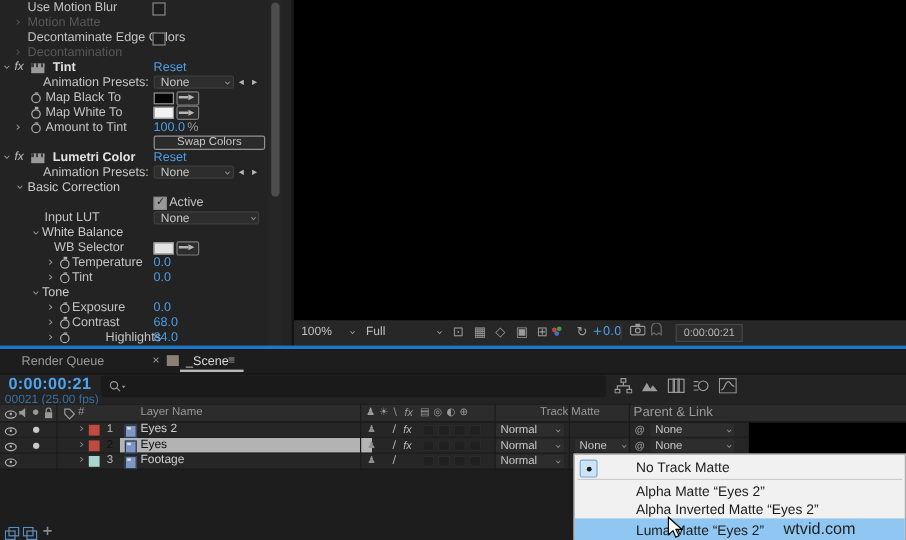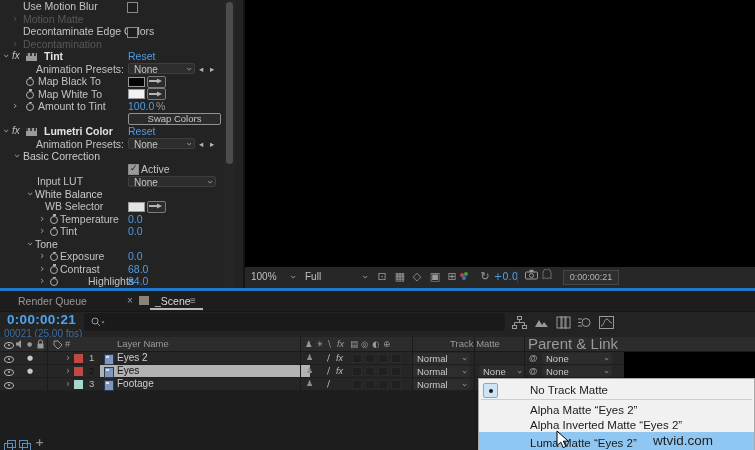--- a/index.html
+++ b/index.html
@@ -371,21 +371,21 @@
       <span class="abs nw" style="left:117px;">Layer Name</span>
       <span class="hicon" style="left:305px;">♟</span>
       <span class="hicon" style="left:316px;">☀</span>
       <span class="hicon" style="left:328px;">\</span>
       <span class="abs nw" style="left:337px;font-style:italic;font-size:9px;color:#9a9a9a;">fx</span>
       <span class="hicon" style="left:350px;">▤</span>
       <span class="hicon" style="left:361px;">◎</span>
       <span class="hicon" style="left:372px;">◐</span>
       <span class="hicon" style="left:383px;">⊕</span>
       <span class="abs nw" style="left:435px;width:80px;text-align:center;">Track Matte</span>
-      <span class="abs nw" style="left:528px;font-size:15px;">Parent &amp; Link</span>
+      <span class="abs nw" style="left:528px;font-size:11px;">Parent &amp; Link</span>
     </div>
 
     <div id="tl-rows">
         <div class="tlrow" style="top: 61px;">
           <span class="eyei" style="left: 4px;"></span>
           <span class="cell g" style="left: 27px; font-size: 7px; color: rgb(201, 201, 201);">●</span>
           <span class="cell" style="left: 66px; color: rgb(138, 138, 138); font-family: &quot;DejaVu Sans&quot;, sans-serif;">›</span>
           <span class="lswatch" style="left: 74px; background: rgb(191, 74, 63);"></span>
           <span class="cell" style="left: 89px; font-size: 9.5px; color: rgb(187, 187, 187);">1</span>
           <span class="layicon" style="left: 104px;"></span>

